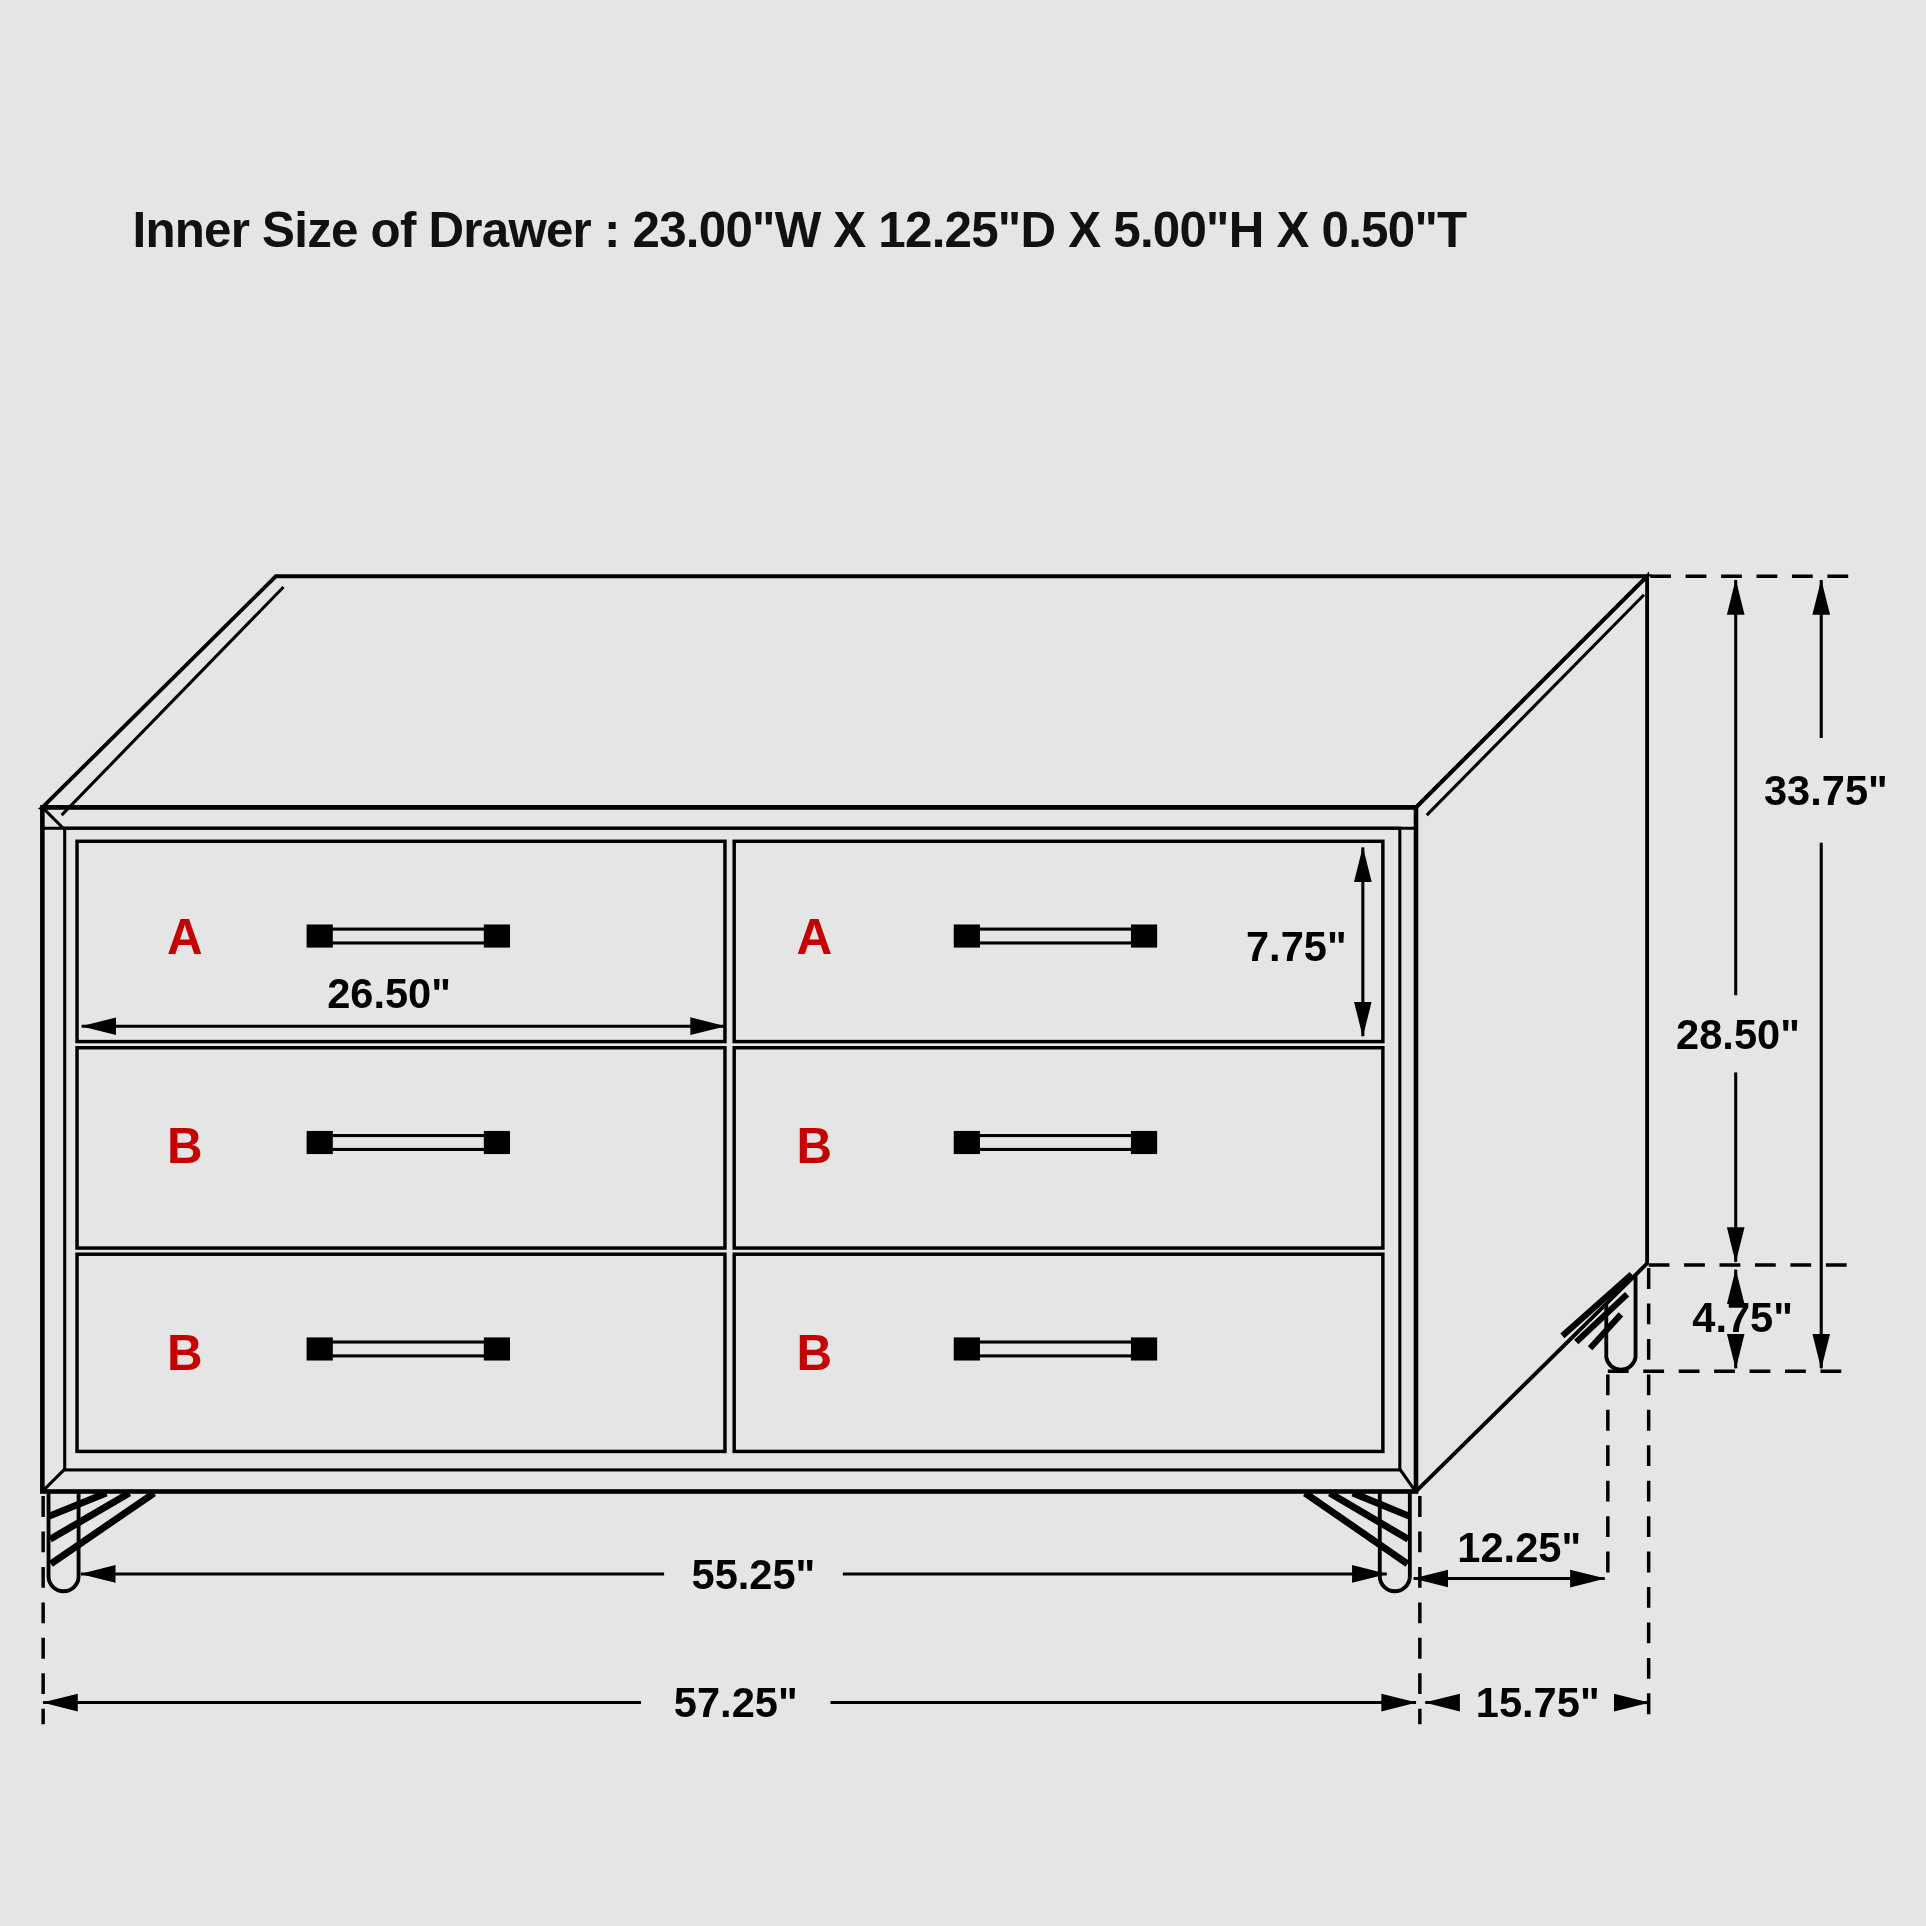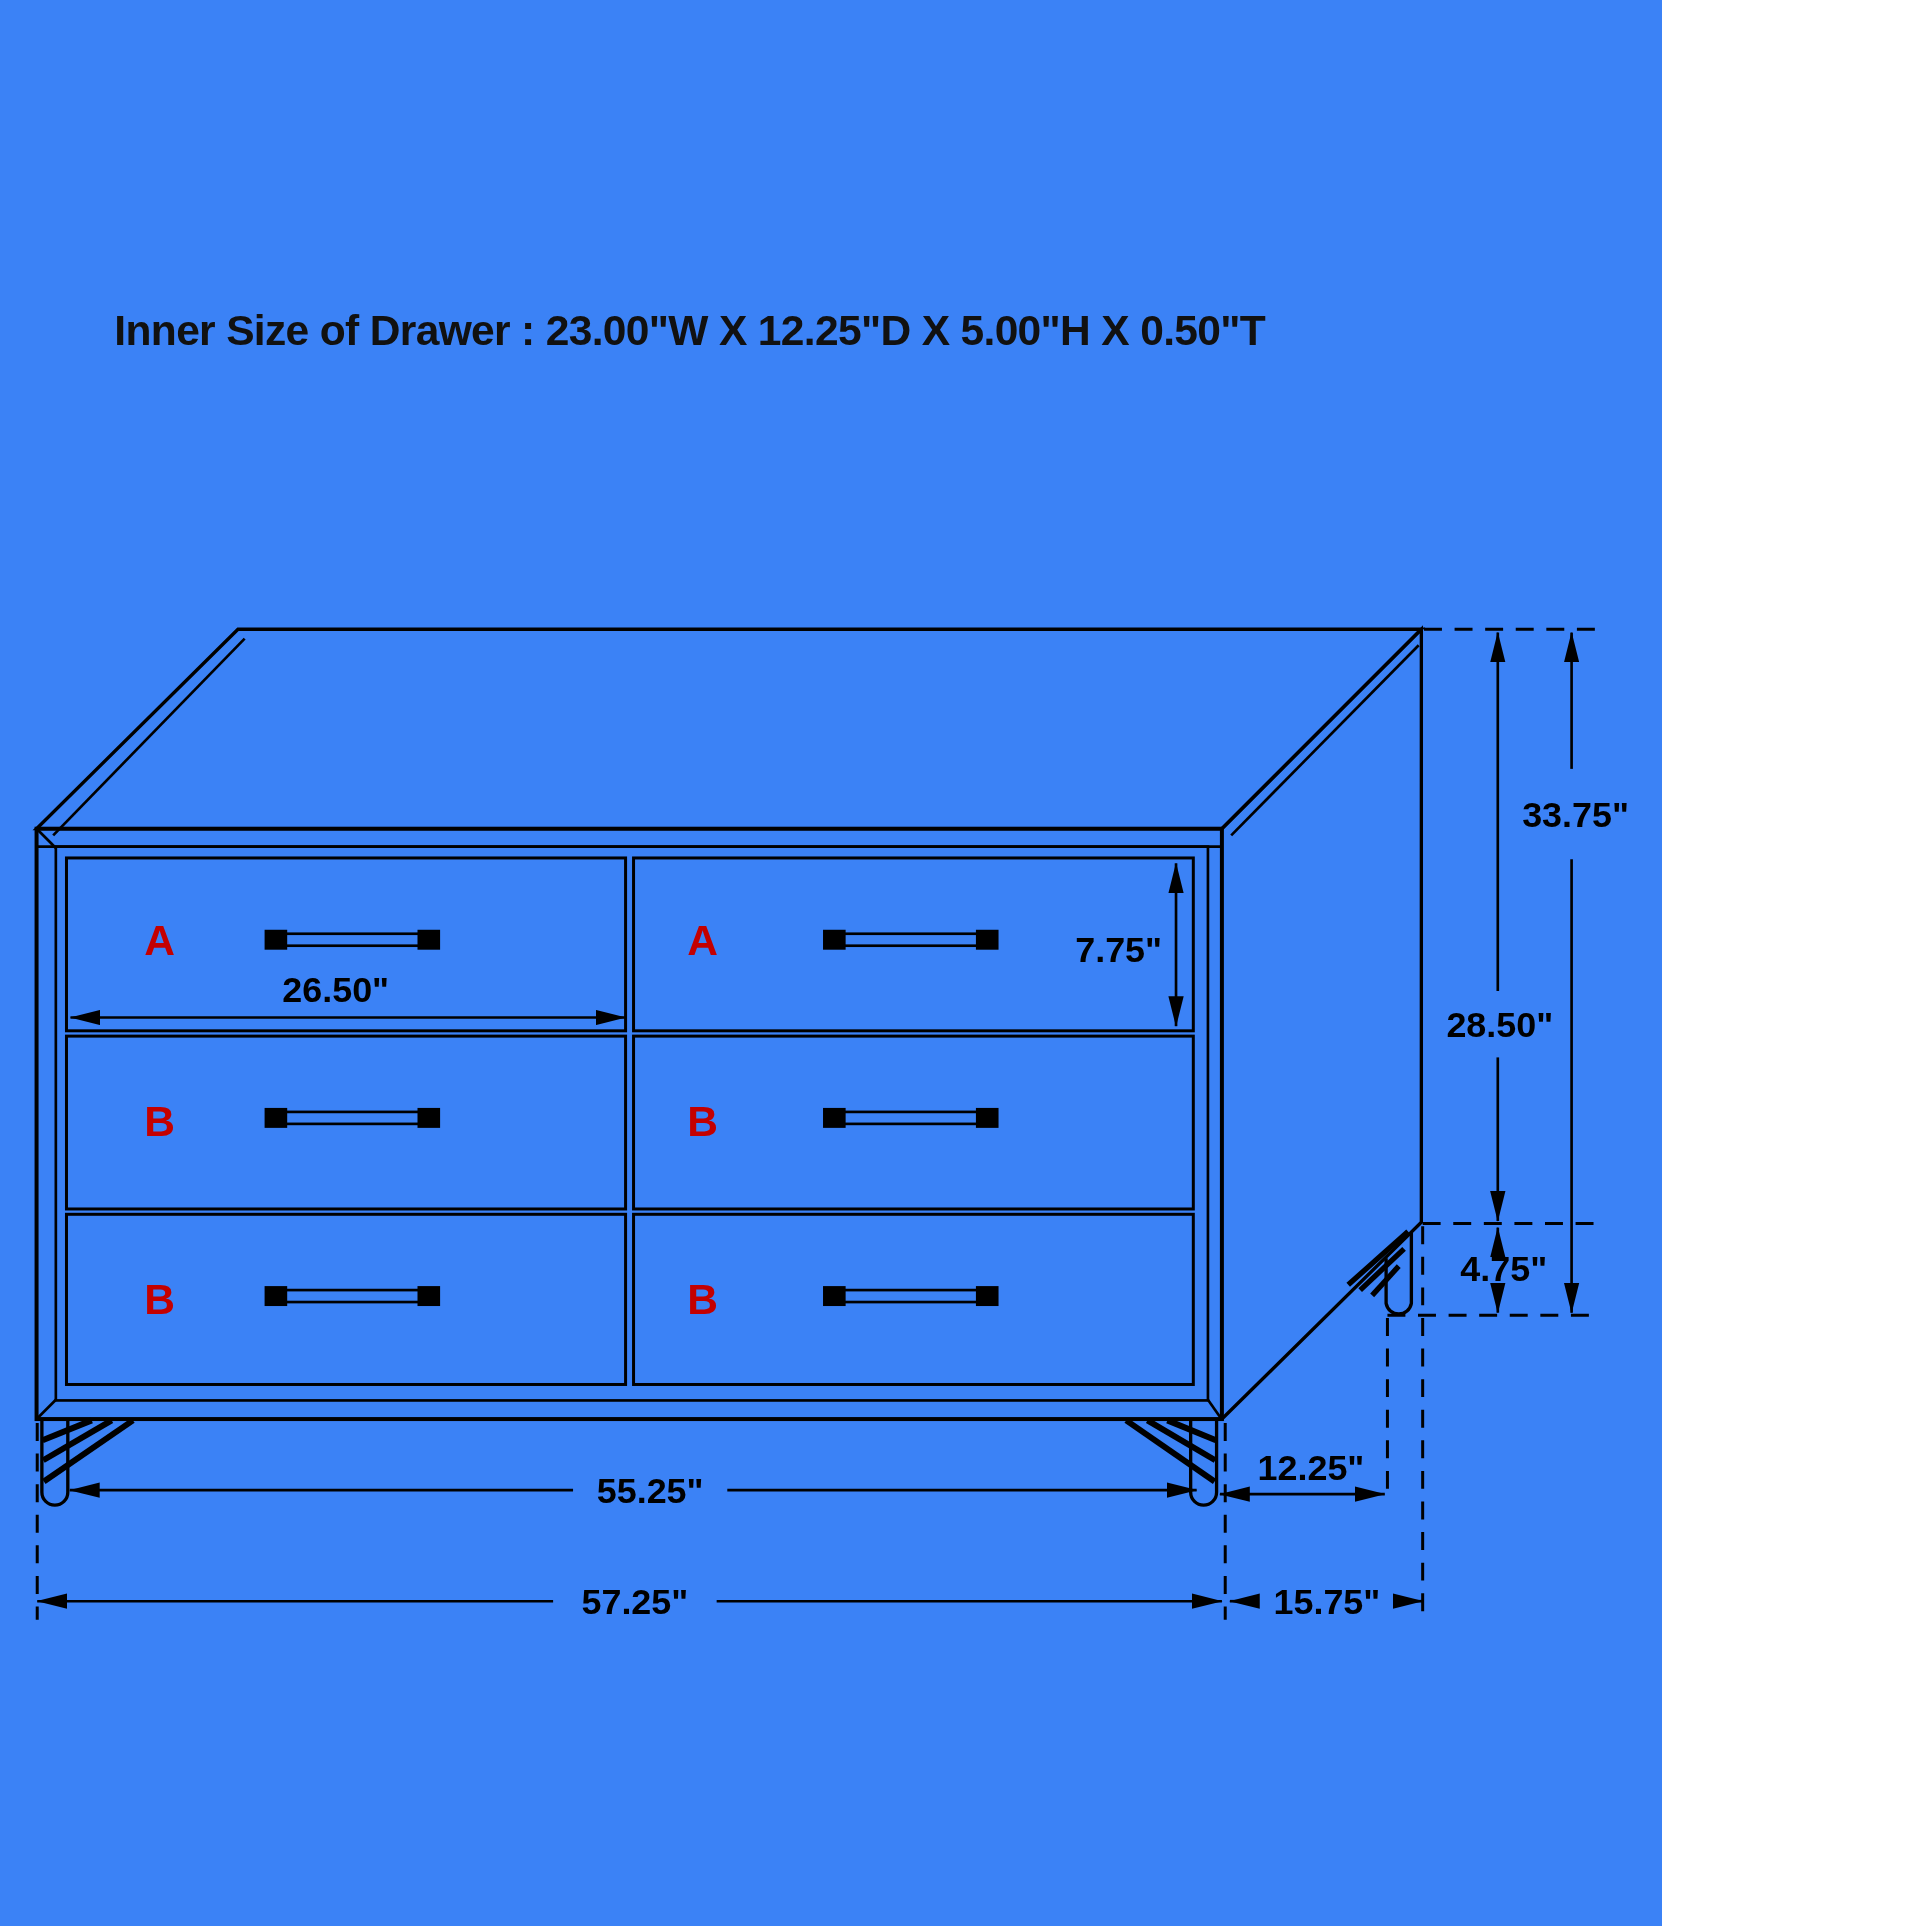--- a/index.html
+++ b/index.html
@@ -1,16 +1,16 @@
 <!DOCTYPE html>
 <html style="font-size:12.3px"><head>
 <meta charset="utf-8">
 <style>
   html,body{margin:0;padding:0;background:#ffffff;}
-  .stage{position:relative;width:1662px;height:1926px;background:#3b82f6;overflow:hidden;}
+  .stage{position:relative;width:1926px;height:1926px;background:#e5e5e5;overflow:hidden;}
   svg{display:block;width:100%;height:100%;}
   .ln{stroke:#000;fill:none;}
   .title-text{font-family:"Liberation Sans","DejaVu Sans",sans-serif;font-weight:bold;font-size:64px;fill:#111;letter-spacing:-1px;}
   .dim-text{font-family:"Liberation Sans","DejaVu Sans",sans-serif;font-weight:bold;font-size:54px;fill:#000;}
   .red-label{font-family:"Liberation Sans","DejaVu Sans",sans-serif;font-weight:bold;font-size:64px;}
 </style>
 </head>
 <body>
 
 <div class="stage">

